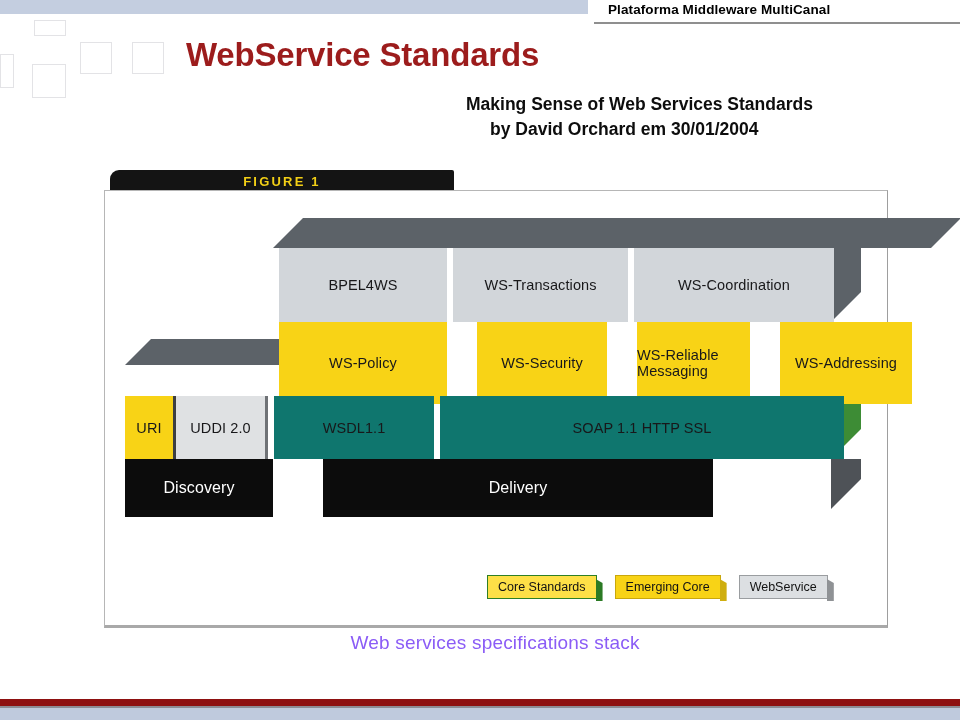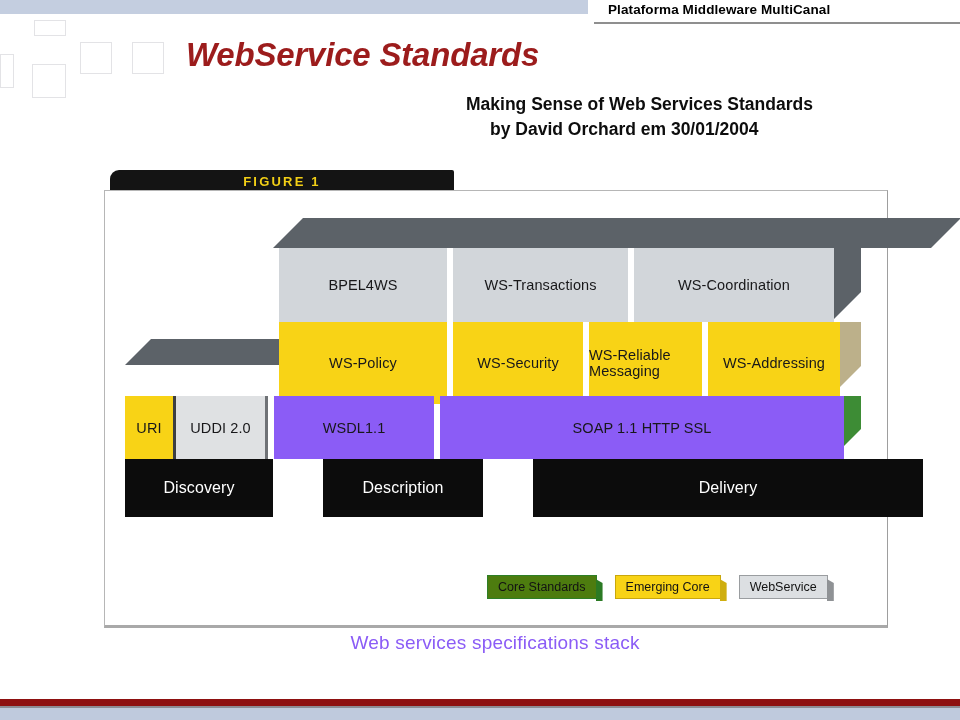--- a/index.html
+++ b/index.html
@@ -56,21 +56,20 @@
   .deco.d5 { left: 132px;top: 42px;  width: 30px; height: 30px; }
 
   .slide-title {
     position: absolute;
     left: 186px; top: 36px;
     font-size: 33px;
     font-weight: bold;
     color: #9c1c1c;
     letter-spacing: -0.2px;
     white-space: nowrap;
-    font-style: italic;
   }
   .subtitle {
     position: absolute;
     left: 466px; top: 92px;
     font-size: 17.5px;
     font-weight: bold;
     color: #0d0d0d;
     line-height: 25px;
   }
   .subtitle .ln { display: block; white-space: nowrap; }
@@ -151,26 +150,26 @@
     color: #18181a;
     box-sizing: border-box;
     margin-right: 6px;
     line-height: 16px;
     letter-spacing: 0.1px;
   }
   .cell:last-child { margin-right: 0; }
 
   .cell.gray   { background: #d2d6da; }
   .cell.yellow { background: #f8d316; }
-  .cell.green  { background: #8b5cf6; }
+  .cell.green  { background: #0f766e; }
   .cell.black  { background: #0c0c0c; color: #ffffff; font-size: 16px; font-weight: normal;}
   .cell.lightgray { background: #dfe1e3; border-left: 3px solid #3d3f42; border-right: 3px solid #6f7276; }
 
   .row-gray   { left: 174px; top: 57px;  height: 74px; }
-  .row-yellow { left: 174px; top: 131px; height: 82px; }
+  .row-yellow { left: 174px; top: 131px; height: 82px; gap: 24px; }
   .row-green  { left: 20px;  top: 205px; height: 63px; }
   .row-black  { left: 20px;  top: 268px; height: 58px; gap: 44px; }
 
   
   .legend {
     position: absolute;
     left: 382px; top: 384px;
     display: flex;
     gap: 18px;
   }
@@ -185,21 +184,21 @@
     color: #131313;
     box-shadow: 4px 4px 0 -1px rgba(0,0,0,0.0);
   }
   .legend-chip::after {
     content: "";
     position: absolute;
     right: -7px; top: 3px;
     width: 7px; height: 22px;
     clip-path: polygon(0 0, 100% 4px, 100% 100%, 0 100%);
   }
-  .legend-chip.green  { background: #4d7c0f; border: 1px solid #2e7f26; }
+  .legend-chip.green  { background: #fde047; border: 1px solid #2e7f26; }
   .legend-chip.green::after  { background: #2b7a24; }
   .legend-chip.yellow { background: #f8d316; border: 1px solid #c9a70c; }
   .legend-chip.yellow::after { background: #cfae0f; }
   .legend-chip.gray   { background: #dcdfe2; border: 1px solid #9a9da0; }
   .legend-chip.gray::after   { background: #8f9295; }
 
   .figure-caption {
     position: absolute;
     left: 0; top: 632px;
     width: 782px;
@@ -281,21 +280,20 @@
 
     <div class="row row-green">
       <div class="cell yellow" style="width:48px;margin-right:0">URI</div>
       <div class="cell lightgray" style="width:95px;margin-right:6px">UDDI 2.0</div>
       <div class="cell green" style="width:160px">WSDL1.1</div>
       <div class="cell green" style="width:404px">SOAP 1.1  HTTP  SSL</div>
     </div>
 
     <div class="row row-black">
       <div class="cell black" style="width:148px">Discovery</div>
-      <div class="cell black" style="width:160px">Description</div>
       <div class="cell black" style="width:390px">Delivery</div>
     </div>
 
     <div class="legend">
       <div class="legend-chip green">Core Standards</div>
       <div class="legend-chip yellow">Emerging Core</div>
       <div class="legend-chip gray">WebService</div>
     </div>
   </div>
 </div>

